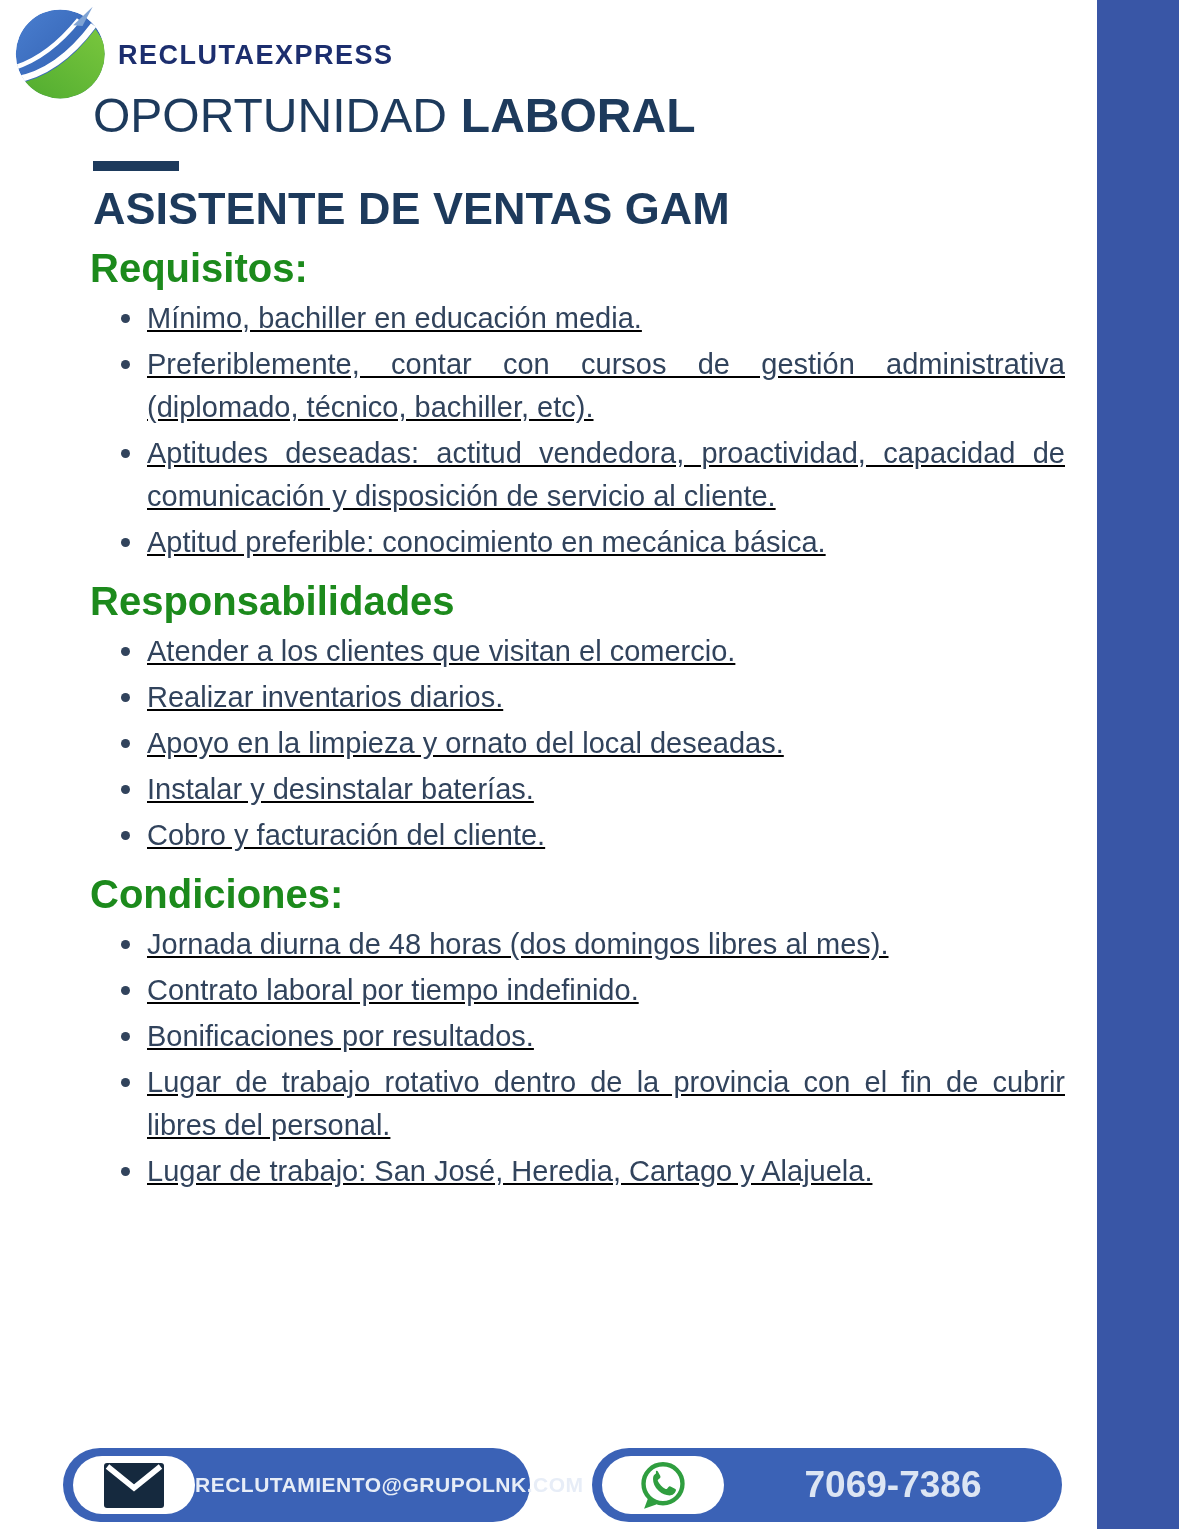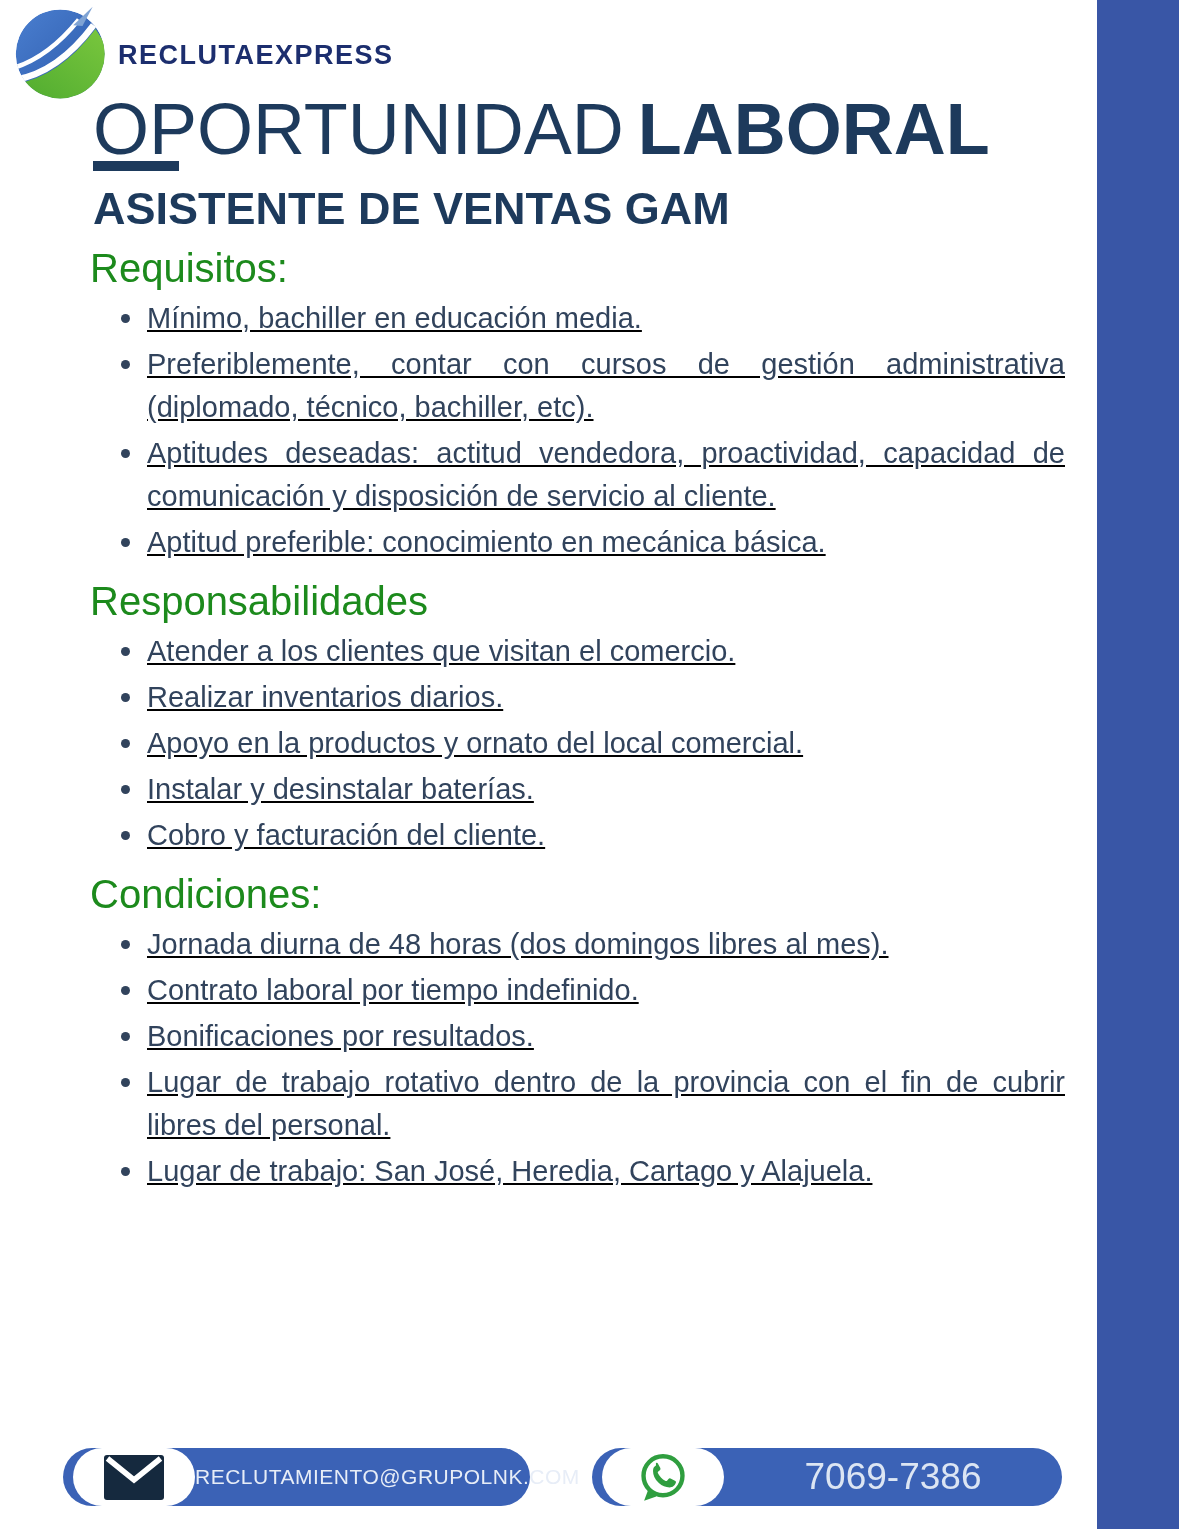--- a/index.html
+++ b/index.html
@@ -23,21 +23,21 @@
     position:absolute; left:12px; top:2px;
     width:102px; height:102px;
   }
   .brand {
     position:absolute; left:118px; top:40px;
     font-size:27px; font-weight:700;
     color:#1c2e6e; letter-spacing:1.5px;
   }
   .title {
     position:absolute; left:93px; top:88px;
-    font-size:72px; line-height:1.15;
+    font-size:48px; line-height:1.15;
     color:#1d3a5c; font-weight:400;
     white-space:nowrap;
   }
   .title .t-reg { margin-right:14px; }
   .title .t-bold { font-weight:700; }
   .title-underline {
     position:absolute; left:93px; top:161px;
     width:86px; height:10px;
     background:#1d3a5c;
   }
@@ -49,21 +49,21 @@
 
   
   .sections {
     position:absolute; left:0; top:245px;
     width:1065px; box-sizing:border-box;
     padding-left:90px;
   }
   .section-heading {
     margin:0 0 6px 0;
     font-size:40px; line-height:1.15;
-    font-weight:400; color:#1c8a1c;
+    font-weight:700; color:#1c8a1c;
   }
   .bullet-list {
     list-style:none;
     margin:4px 0 14px 0;
     padding:0 0 0 57px;
     text-decoration:underline;
   }
   .bullet-list li {
     position:relative;
     font-size:29px; line-height:43px;
@@ -74,24 +74,25 @@
   .bullet-list li::before {
     content:"";
     position:absolute; left:-26px; top:17px;
     width:9px; height:9px; border-radius:50%;
     background:#31435c;
   }
 
   
   .pill {
     position:absolute; top:1448px;
-    height:58px; border-radius:37px;
+    height:74px; border-radius:37px;
     background:#3b62b6;
     display:flex; align-items:center;
     box-sizing:border-box;
+    font-weight:bold;
   }
   .pill-email { left:63px;  width:467px; }
   .pill-phone { left:592px; width:470px; }
   .pill-capsule {
     margin-left:10px;
     width:122px; height:58px;
     border-radius:29px;
     background:#ffffff;
     display:flex; align-items:center; justify-content:center;
     flex:0 0 auto;
@@ -150,21 +151,21 @@
     <li>Mínimo, bachiller en educación media.</li>
     <li>Preferiblemente, contar con cursos de gestión administrativa (diplomado, técnico, bachiller, etc).</li>
     <li>Aptitudes deseadas: actitud vendedora, proactividad, capacidad de comunicación y disposición de servicio al cliente.</li>
     <li>Aptitud preferible: conocimiento en mecánica básica.</li>
   </ul>
 
   <h2 class="section-heading">Responsabilidades</h2>
   <ul class="bullet-list">
     <li>Atender a los clientes que visitan el comercio.</li>
     <li>Realizar inventarios diarios.</li>
-    <li>Apoyo en la productos y ornato del local comercial.</li>
+    <li>Apoyo en la limpieza y ornato del local deseadas.</li>
     <li>Instalar y desinstalar baterías.</li>
     <li>Cobro y facturación del cliente.</li>
   </ul>
 
   <h2 class="section-heading">Condiciones:</h2>
   <ul class="bullet-list">
     <li>Jornada diurna de 48 horas (dos domingos libres al mes).</li>
     <li>Contrato laboral por tiempo indefinido.</li>
     <li>Bonificaciones por resultados.</li>
     <li>Lugar de trabajo rotativo dentro de la provincia con el fin de cubrir libres del personal.</li>

